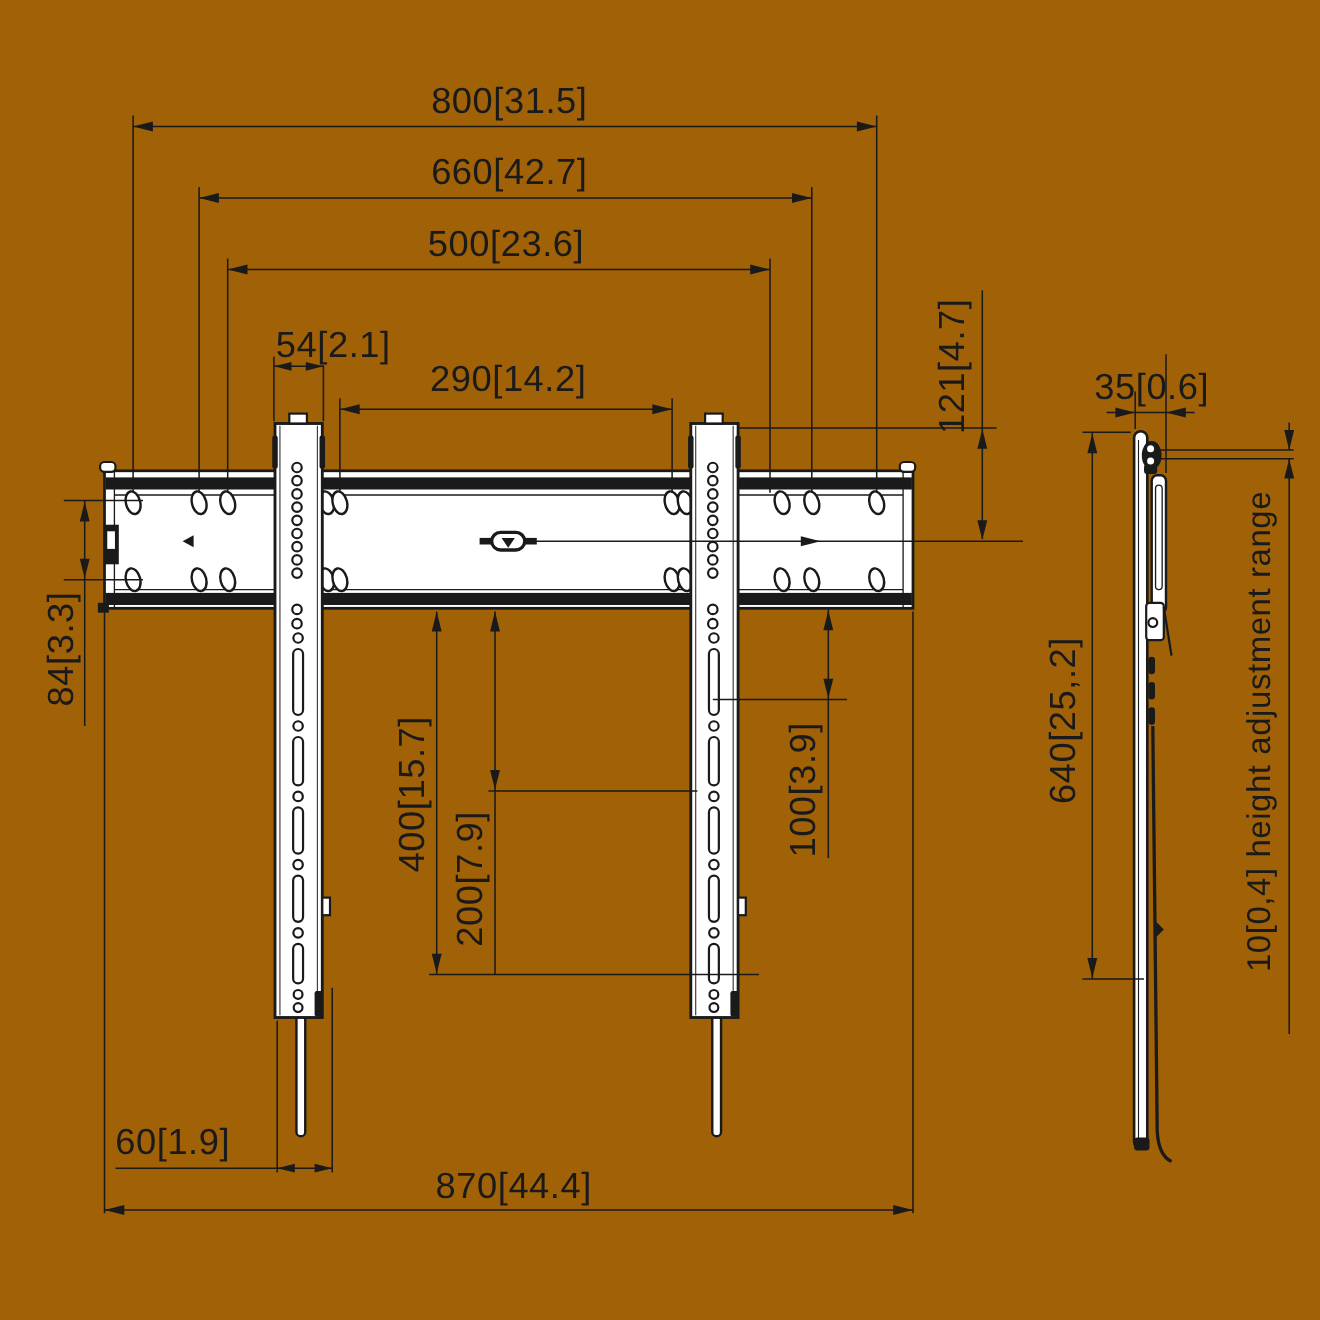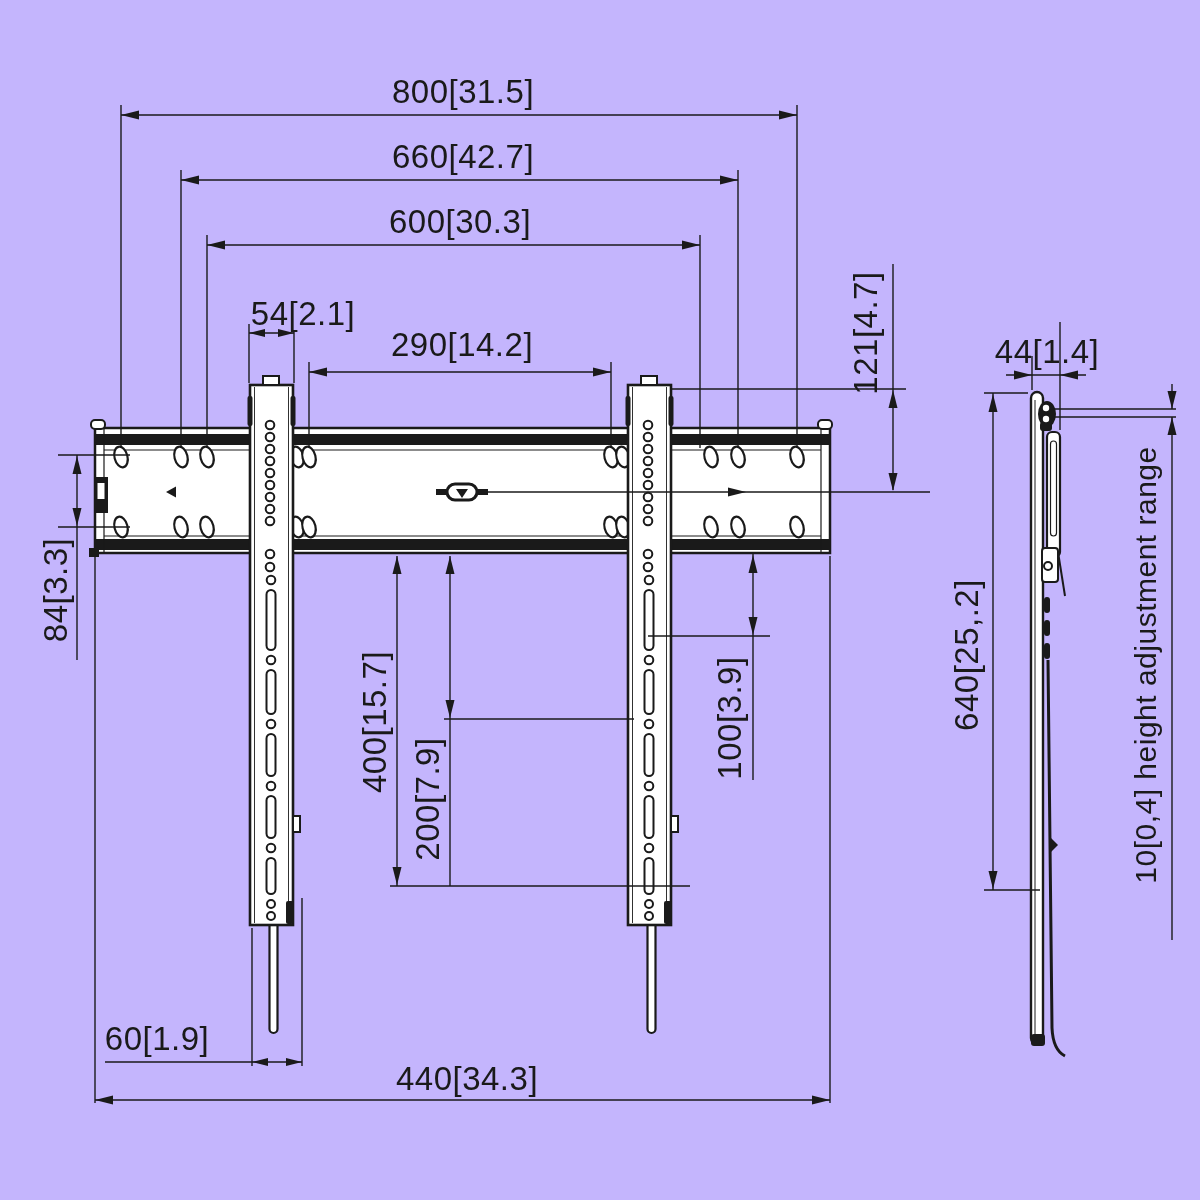--- a/index.html
+++ b/index.html
@@ -1,16 +1,16 @@
 <!DOCTYPE html>
 <html><head>
 <meta charset="utf-8">
 <style>
   html,body{margin:0;padding:0;background:#ffffff;}
-  #stage{position:relative;width:1200px;height:1200px;background:#c4b5fd;overflow:hidden;
+  #stage{position:relative;width:1200px;height:1200px;background:#a16207;overflow:hidden;
          font-family:"Liberation Sans","DejaVu Sans",sans-serif;color:#1a1a1a;}
   #drawing{position:absolute;left:0;top:0;}
   .dim{position:absolute;font-size:33px;font-weight:400;letter-spacing:.5px;white-space:nowrap;
        transform:translate(-50%,-50%);line-height:1;}
   .dim.rot{transform:translate(-50%,-50%) rotate(-90deg);}
   .dim.small{font-size:30px;}
 </style>
 </head>
 <body>
 
@@ -228,26 +228,26 @@
         <polygon points="1060,375 1078,370.5 1078,379.5"></polygon>
       <polygon points="993,394 988.5,412 997.5,412"></polygon>
         <polygon points="993,889 988.5,871 997.5,871"></polygon>
       <polygon points="1172,409 1167.5,391 1176.5,391"></polygon>
         <polygon points="1172,417 1167.5,435 1176.5,435"></polygon>
     </g>
   </svg>
 
   <div class="dim" style="left:463px;top:91px">800[31.5]</div>
   <div class="dim" style="left:463px;top:156px">660[42.7]</div>
-  <div class="dim" style="left:460px;top:221px">600[30.3]</div>
+  <div class="dim" style="left:460px;top:221px">500[23.6]</div>
   <div class="dim" style="left:303px;top:313px">54[2.1]</div>
   <div class="dim" style="left:462px;top:344px">290[14.2]</div>
   <div class="dim rot" style="left:865px;top:333px">121[4.7]</div>
-  <div class="dim" style="left:1047px;top:351px">44[1.4]</div>
+  <div class="dim" style="left:1047px;top:351px">35[0.6]</div>
   <div class="dim rot" style="left:55px;top:590px">84[3.3]</div>
   <div class="dim rot" style="left:966px;top:655px">640[25,.2]</div>
   <div class="dim rot" style="left:374px;top:722px">400[15.7]</div>
   <div class="dim rot" style="left:427px;top:799px">200[7.9]</div>
   <div class="dim rot" style="left:729px;top:718px">100[3.9]</div>
   <div class="dim rot small" style="left:1146px;top:665px">10[0,4] height adjustment range</div>
   <div class="dim" style="left:157px;top:1038px">60[1.9]</div>
-  <div class="dim" style="left:467px;top:1078px">440[34.3]</div>
+  <div class="dim" style="left:467px;top:1078px">870[44.4]</div>
 </div>
 
 </body></html>

